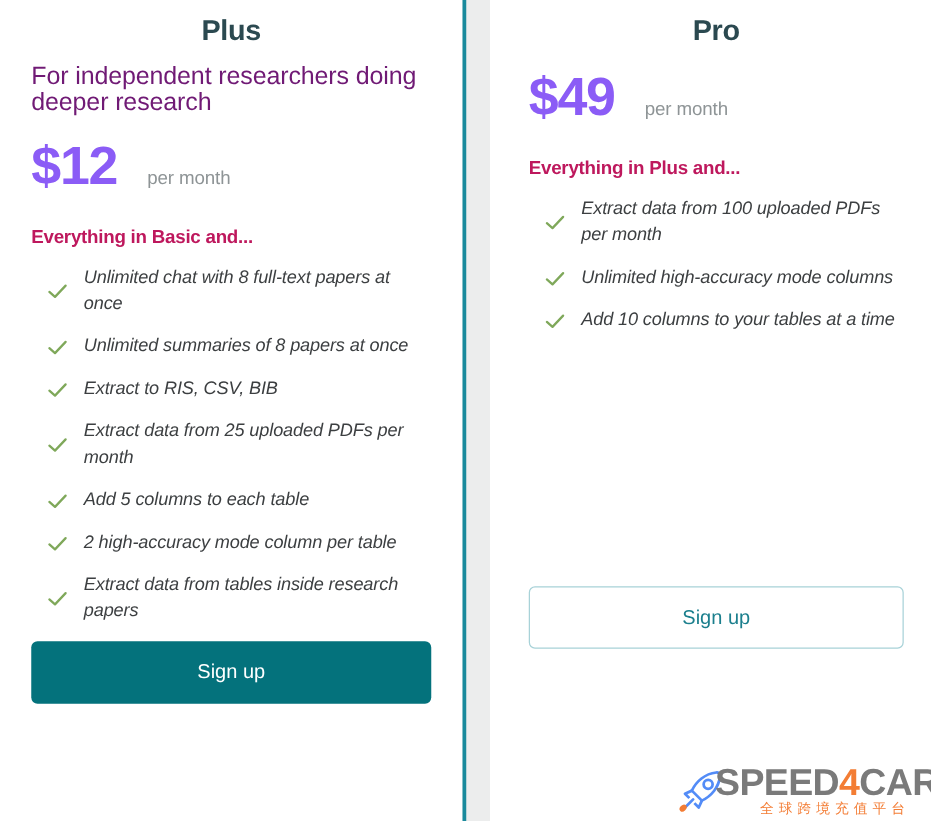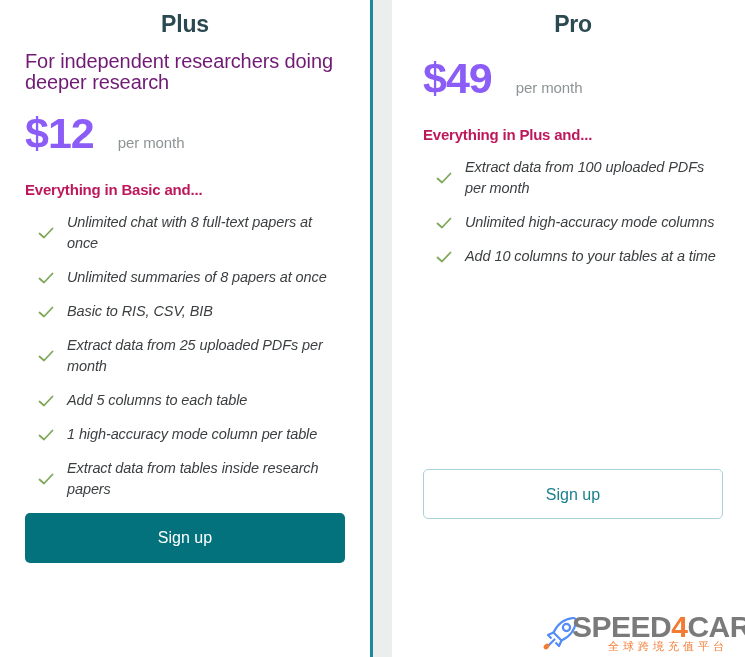--- a/index.html
+++ b/index.html
@@ -244,21 +244,21 @@
             </svg>
         </span>
         <span class="feature-text">Unlimited summaries of 8 papers at once</span>
       </li>
       <li class="feature-item">
         <span class="check-icon">
           <svg viewBox="0 0 18 18" width="18" height="18">
               <path d="M2.5 9.5 L7 13.5 L15.5 4.5" fill="none" stroke="#7fa85a" stroke-width="1.8" stroke-linecap="round" stroke-linejoin="round"></path>
             </svg>
         </span>
-        <span class="feature-text">Basic to RIS, CSV, BIB</span>
+        <span class="feature-text">Extract to RIS, CSV, BIB</span>
       </li>
       <li class="feature-item">
         <span class="check-icon">
           <svg viewBox="0 0 18 18" width="18" height="18">
               <path d="M2.5 9.5 L7 13.5 L15.5 4.5" fill="none" stroke="#7fa85a" stroke-width="1.8" stroke-linecap="round" stroke-linejoin="round"></path>
             </svg>
         </span>
         <span class="feature-text">Extract data from 25 uploaded PDFs per month</span>
       </li>
       <li class="feature-item">
@@ -268,21 +268,21 @@
             </svg>
         </span>
         <span class="feature-text">Add 5 columns to each table</span>
       </li>
       <li class="feature-item">
         <span class="check-icon">
           <svg viewBox="0 0 18 18" width="18" height="18">
               <path d="M2.5 9.5 L7 13.5 L15.5 4.5" fill="none" stroke="#7fa85a" stroke-width="1.8" stroke-linecap="round" stroke-linejoin="round"></path>
             </svg>
         </span>
-        <span class="feature-text">1 high-accuracy mode column per table</span>
+        <span class="feature-text">2 high-accuracy mode column per table</span>
       </li>
       <li class="feature-item">
         <span class="check-icon">
           <svg viewBox="0 0 18 18" width="18" height="18">
               <path d="M2.5 9.5 L7 13.5 L15.5 4.5" fill="none" stroke="#7fa85a" stroke-width="1.8" stroke-linecap="round" stroke-linejoin="round"></path>
             </svg>
         </span>
         <span class="feature-text">Extract data from tables inside research papers</span>
       </li>
     </ul>

